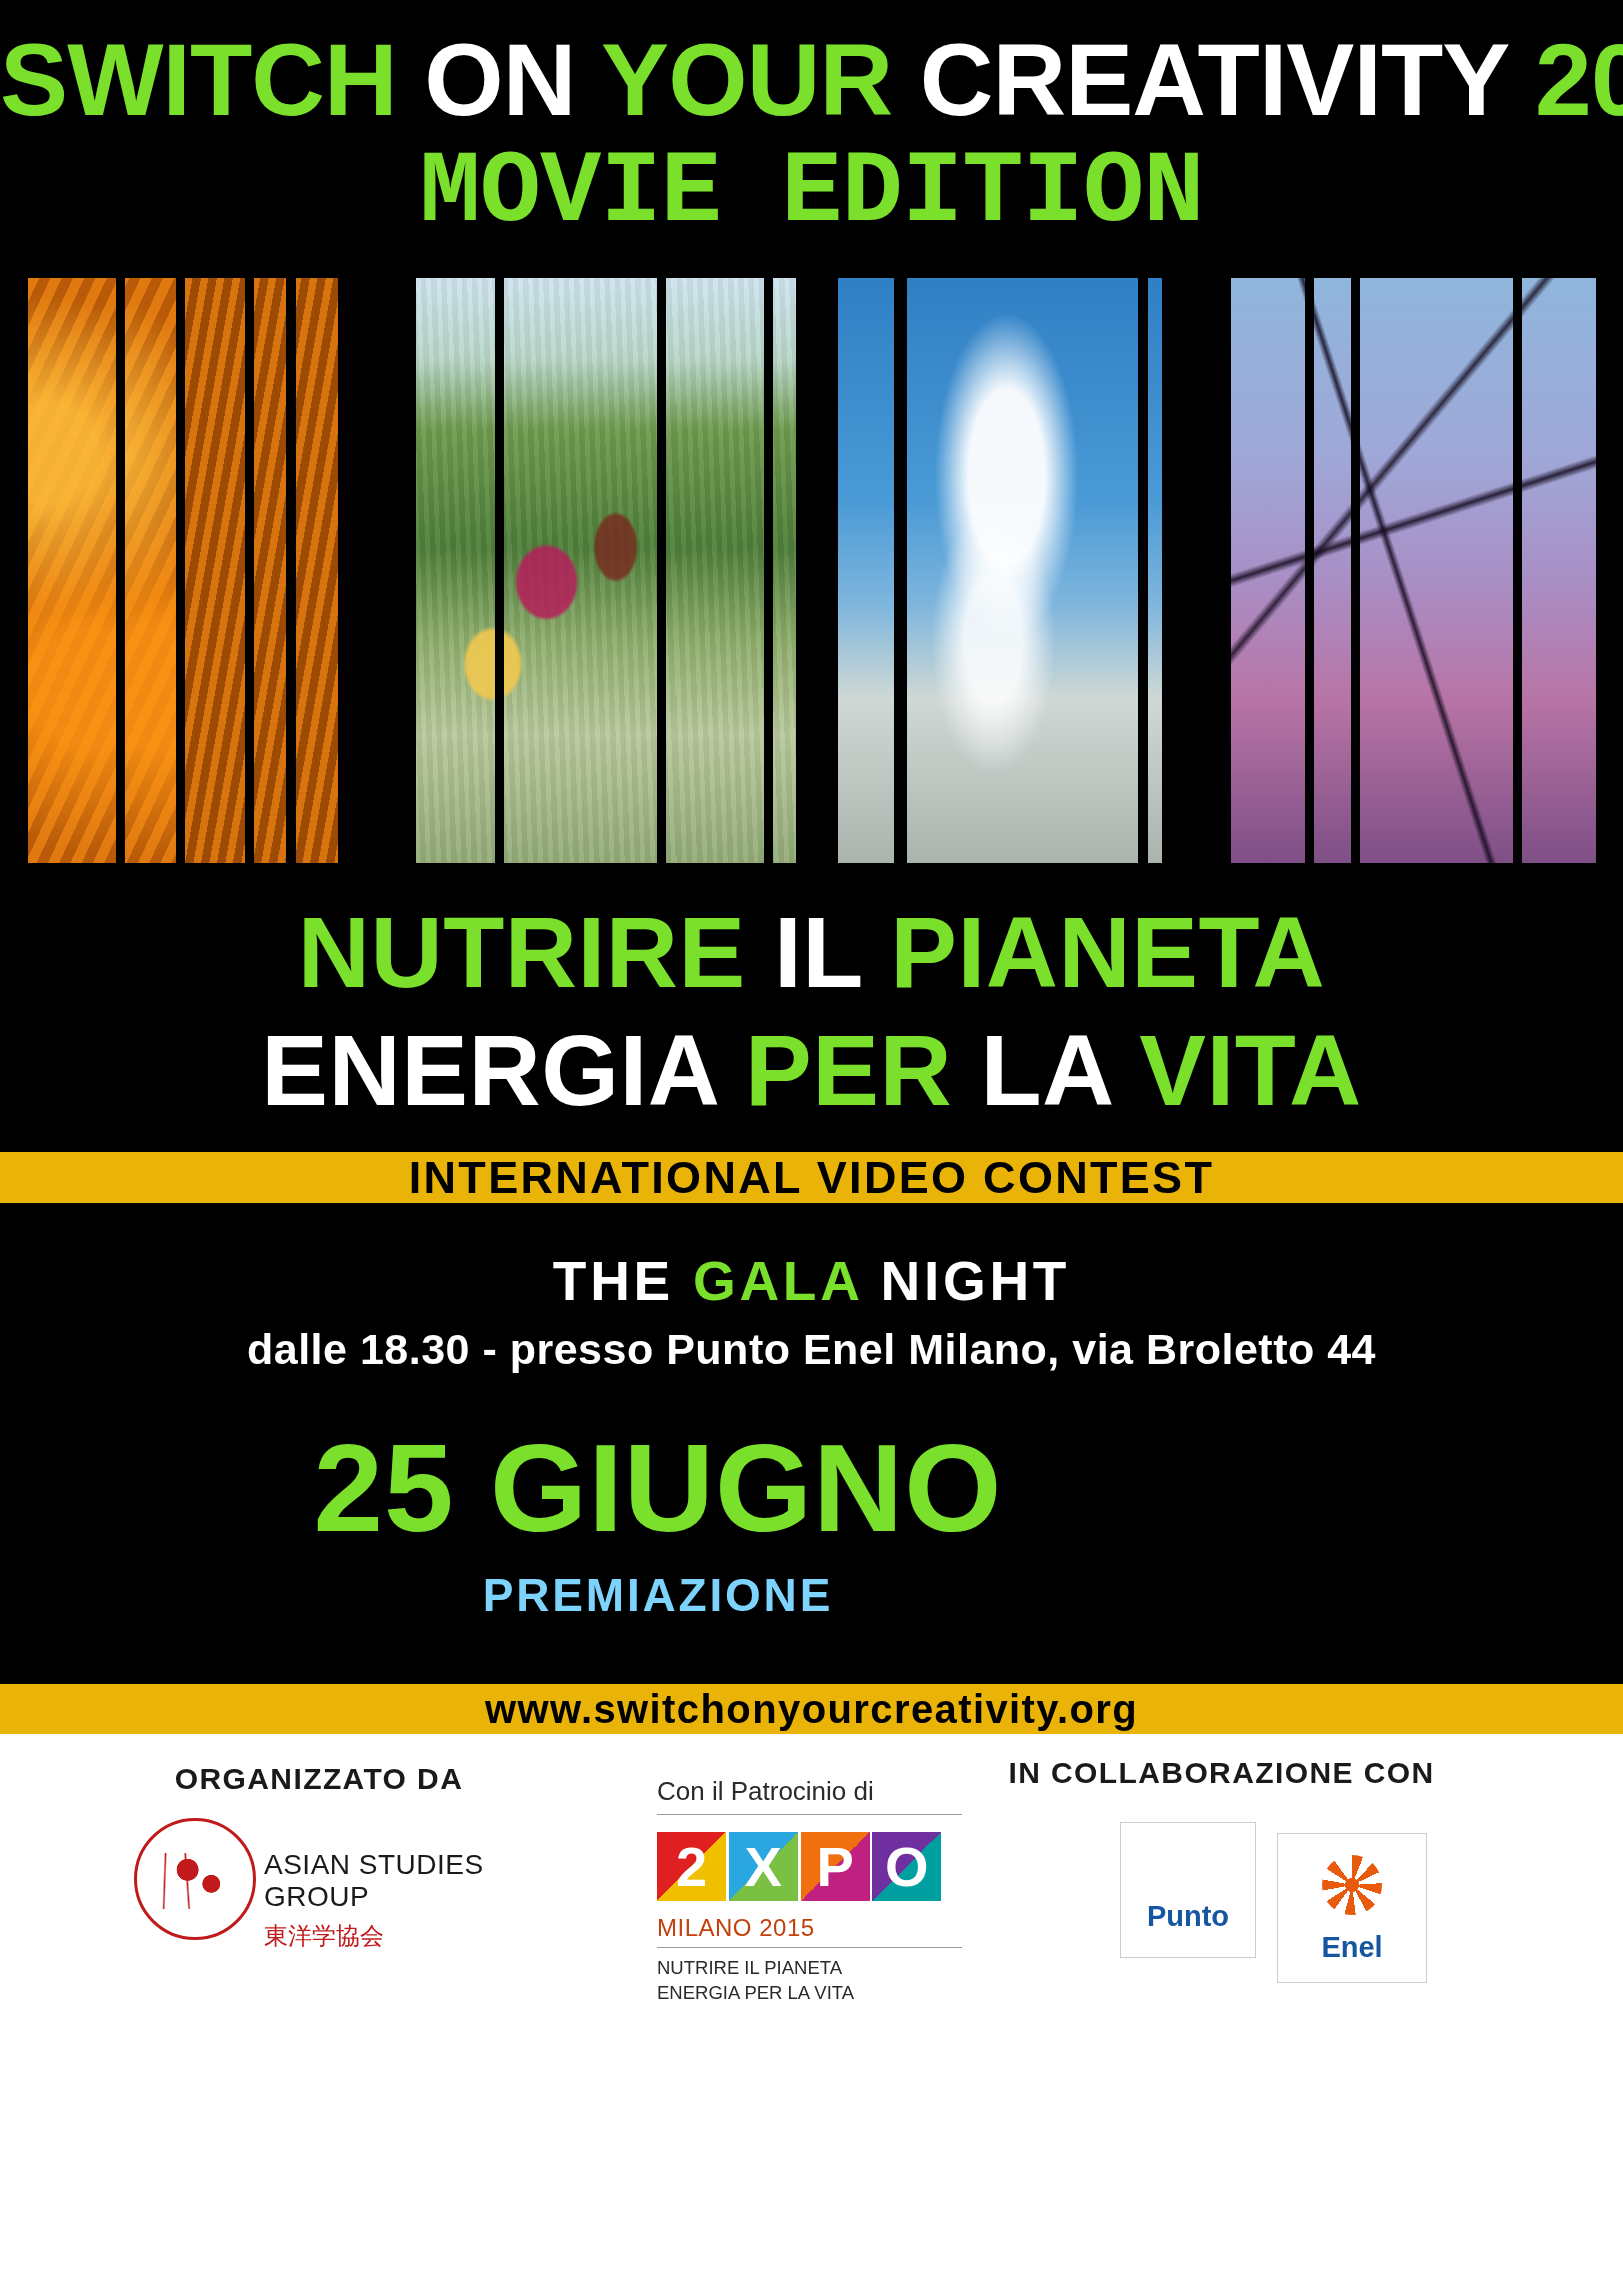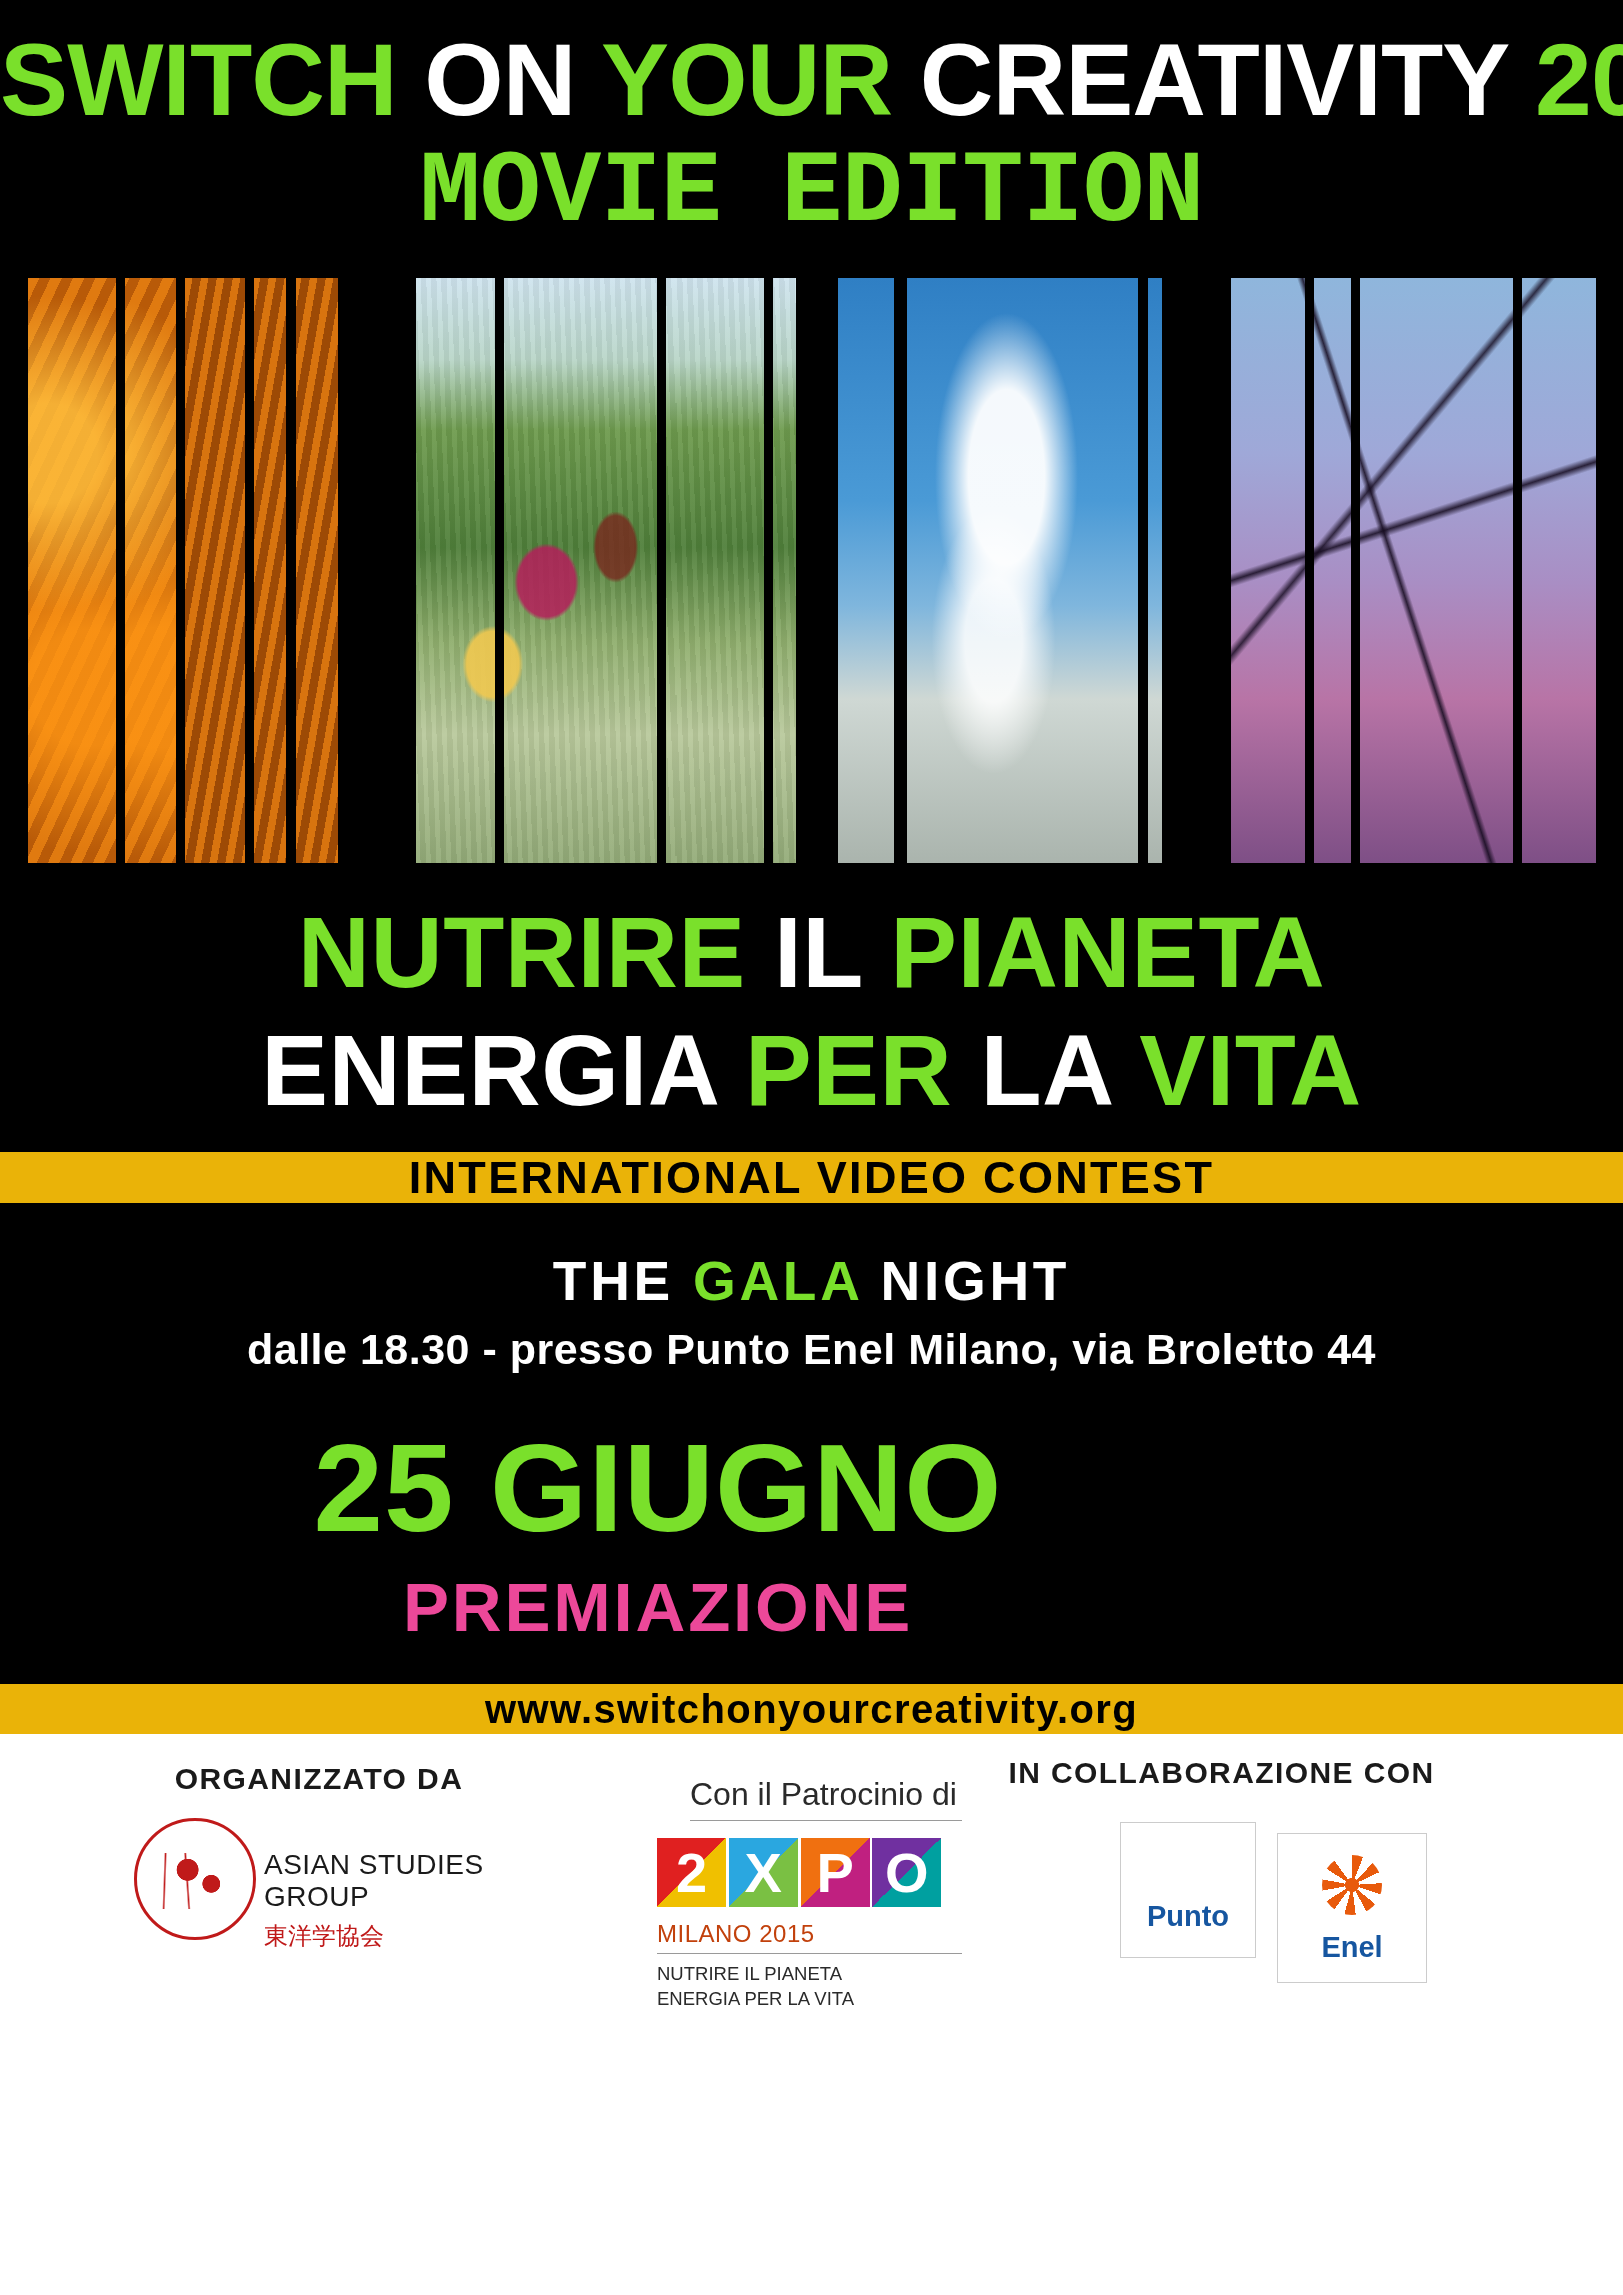--- a/index.html
+++ b/index.html
@@ -190,23 +190,23 @@
     text-align: center;
   }
   .date-block .big {
     font-size: 125px;
     font-weight: bold;
     color: #7ae02b;
     letter-spacing: 0.9px;
   }
   .date-block .sub {
     margin-top: 9.3px;
-    font-size: 69px;
-    font-weight: bold;
-    color: #ec4899;
+    font-size: 46px;
+    font-weight: bold;
+    color: #7dd3fc;
     letter-spacing: 2.8px;
   }
 
   
   .footer {
     position: absolute;
     top: 1734px;
     left: 0;
     width: 1623px;
     height: 561px;
@@ -257,25 +257,24 @@
   .asg-text .t2 { font-size: 24px; color:#c01a1a; margin-top: 6.5px; }
 
   
   .expo {
     position: absolute;
     top: 42px;
     left: 657px;
     width: 305px;
   }
   .expo .cap {
-    font-size: 32px;
+    font-size: 26px;
     color: #2a2a2a;
     padding-bottom: 6.5px;
     border-bottom: 1.4px solid #9a9a9a;
-    margin-left: 33px;
   }
   .expo-logo {
     height: 79px;
     margin: 12px 0 8.3px 0;
     display: flex;
     align-items: center;
     gap: 2.8px;
   }
   .expo-logo span {
     display: inline-block;

